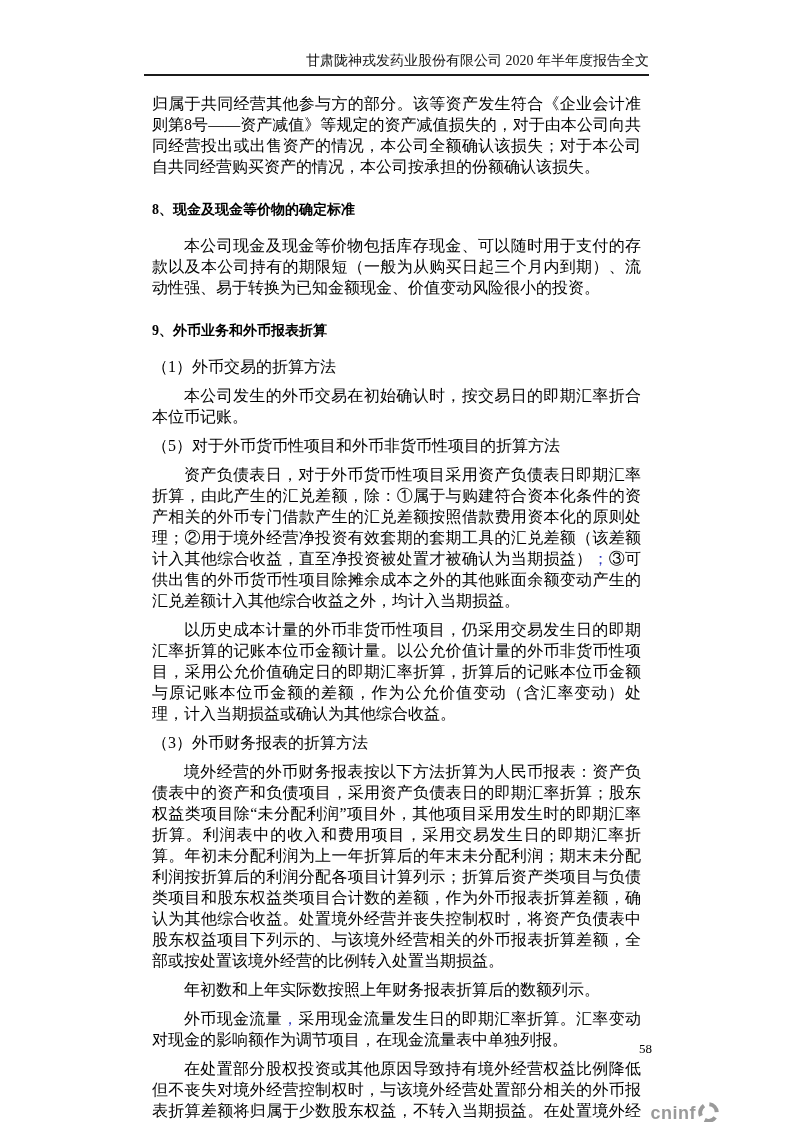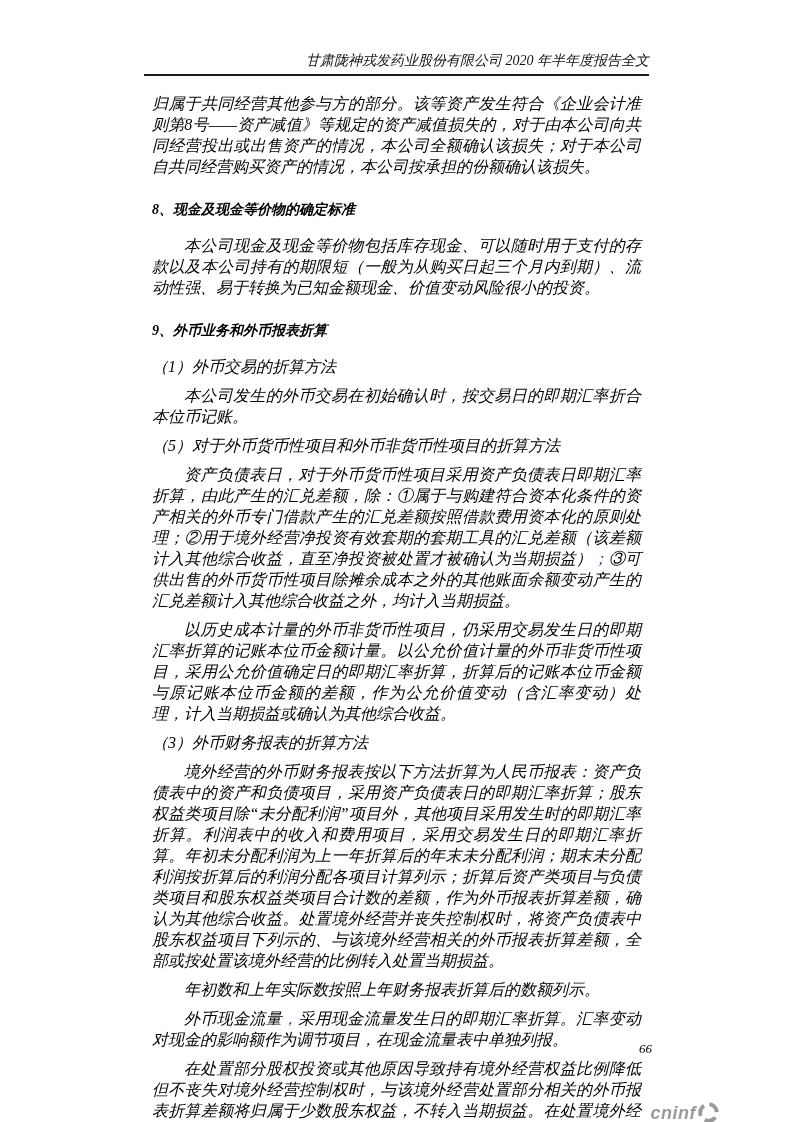--- a/index.html
+++ b/index.html
@@ -7,21 +7,20 @@
     position: relative;
     width: 651px;
     height: 1122px;
     margin: 0 auto;
     background: #ffffff;
     box-sizing: border-box;
     padding: 0 73px;
     font-family: "Liberation Serif", "DejaVu Serif", serif;
     color: #000000;
     overflow: hidden;
-    font-style: italic;
   }
   .report-header {
     margin-top: 53px;
     padding-bottom: 5px;
     border-bottom: 2px solid #1b1b1b;
     text-align: right;
     font-size: 14px;
     line-height: 16px;
     color: #111111;
   }
@@ -108,21 +107,21 @@
     <p class="ind"><span>资产负债表日，对于外币货币性项目采用资产负债表日即期汇率折算，由此产生的汇兑差额，除：①属于与购建符合资本化条件的资产相关的外币专门借款产生的汇兑差额按照借款费用资本化的原则处理；②用于境外经营净投资有效套期的套期工具的汇兑差额（该差额计入其他综合收益，直至净投资被处置才被确认为当期损益）</span><span class="blue-punct" style="color: rgb(43, 54, 192);">；</span><span>③可供出售的外币货币性项目除摊余成本之外的其他账面余额变动产生的汇兑差额计入其他综合收益之外，均计入当期损益。</span></p>
     <p class="ind">以历史成本计量的外币非货币性项目，仍采用交易发生日的即期汇率折算的记账本位币金额计量。以公允价值计量的外币非货币性项目，采用公允价值确定日的即期汇率折算，折算后的记账本位币金额与原记账本位币金额的差额，作为公允价值变动（含汇率变动）处理，计入当期损益或确认为其他综合收益。</p>
 
     <p>（3）外币财务报表的折算方法</p>
     <p class="ind">境外经营的外币财务报表按以下方法折算为人民币报表：资产负债表中的资产和负债项目，采用资产负债表日的即期汇率折算；股东权益类项目除“未分配利润”项目外，其他项目采用发生时的即期汇率折算。利润表中的收入和费用项目，采用交易发生日的即期汇率折算。年初未分配利润为上一年折算后的年末未分配利润；期末未分配利润按折算后的利润分配各项目计算列示；折算后资产类项目与负债类项目和股东权益类项目合计数的差额，作为外币报表折算差额，确认为其他综合收益。处置境外经营并丧失控制权时，将资产负债表中股东权益项目下列示的、与该境外经营相关的外币报表折算差额，全部或按处置该境外经营的比例转入处置当期损益。</p>
     <p class="ind">年初数和上年实际数按照上年财务报表折算后的数额列示。</p>
     <p class="ind"><span>外币现金流量</span><span class="blue-punct" style="color: rgb(43, 54, 192);">，</span><span>采用现金流量发生日的即期汇率折算。汇率变动对现金的影响额作为调节项目，在现金流量表中单独列报。</span></p>
     <p class="ind">在处置部分股权投资或其他原因导致持有境外经营权益比例降低但不丧失对境外经营控制权时，与该境外经营处置部分相关的外币报表折算差额将归属于少数股东权益，不转入当期损益。在处置境外经营为联营企业或合营企业的部分股权时，与该境外经营相关的外币报表折算差额，按处置该境外经营的比例转入处置当期损益。</p>
   </div>
 
-  <div class="page-number">66</div>
+  <div class="page-number">58</div>
 
   <div class="cninfo-logo" style="color: rgb(154, 154, 154);">
     <div class="logo-row">
       <span class="logo-wordmark">cninf</span>
       <span>
         <svg class="swirl" viewBox="0 0 24 24" width="21" height="21" aria-hidden="true">
           <g fill="none" stroke="#9a9a9a" stroke-width="4.6" stroke-linecap="butt">
             <path d="M13 2.6 A 9.4 9.4 0 0 1 21.4 11.5"></path>
             <path d="M13 2.6 A 9.4 9.4 0 0 1 21.4 11.5" transform="rotate(120 12 12)"></path>
             <path d="M13 2.6 A 9.4 9.4 0 0 1 21.4 11.5" transform="rotate(240 12 12)"></path>

